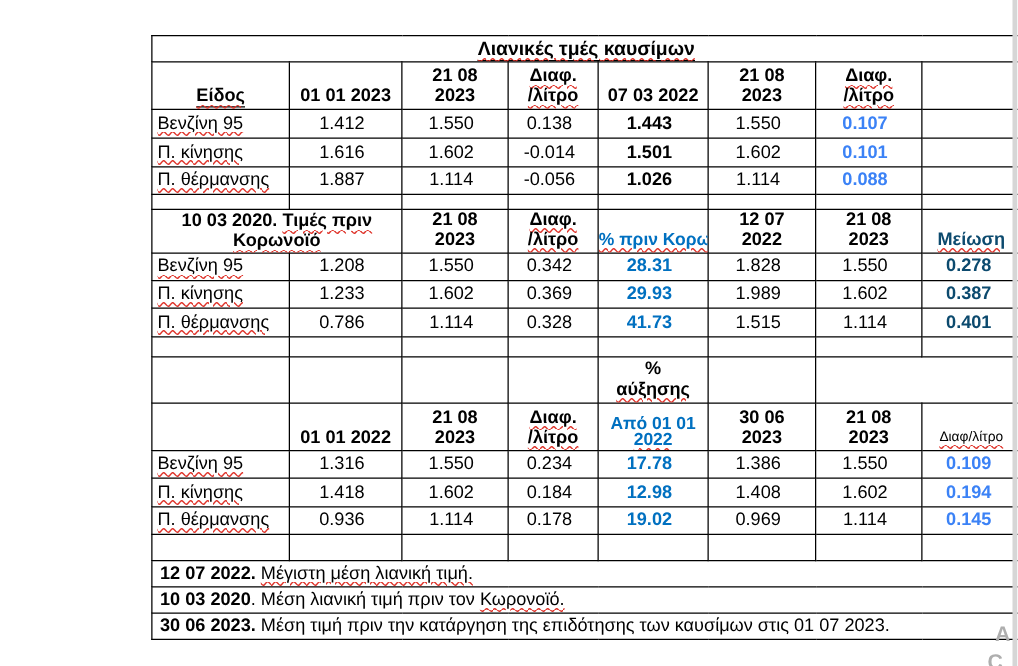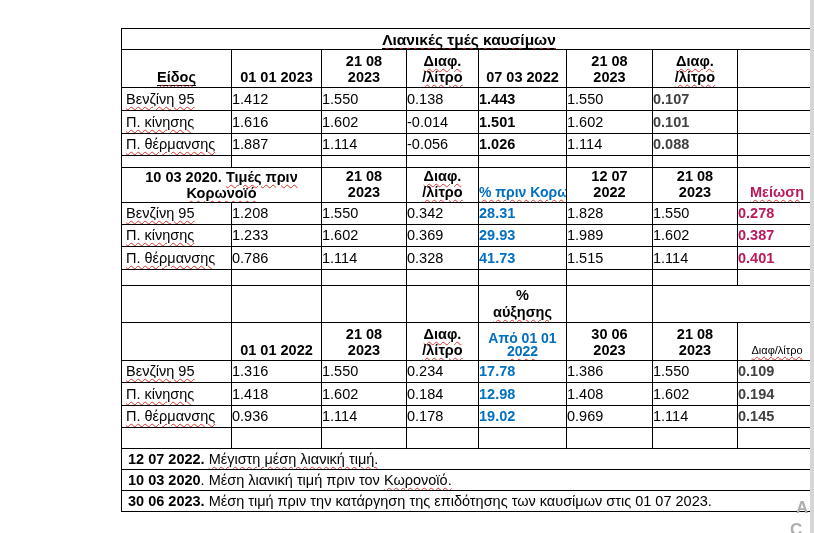--- a/index.html
+++ b/index.html
@@ -12,32 +12,32 @@
   table{
     position:absolute;left:121px;top:28px;width:695px;
     border-collapse:collapse;table-layout:fixed;
   }
   td{
     border:1px solid #000;
     font-size:14.5px;line-height:17px;
     padding:0;overflow:hidden;white-space:nowrap;
     vertical-align:middle;
   }
-  .num{text-align:left;padding-right:6px;}
+  .num{text-align:center;padding-right:6px;}
   .lbl{text-align:left;padding-left:4px;}
   .ctr{text-align:center;}
   .b{font-weight:bold;}
   .hdr{vertical-align:bottom;text-align:center;font-weight:bold;line-height:16px;padding-bottom:2px;margin-left:23px;}
   .mid{vertical-align:middle;}
   .wrap{white-space:normal;}
   .sp{text-decoration-line:underline;text-decoration-style:wavy;text-decoration-color:#df342b;text-decoration-thickness:1px;text-underline-offset:2px;}
   .solid-u{border-bottom:1.5px solid #000;}
-  .red{color:#404040;font-weight:bold;}
+  .red{color:#3b82f6;font-weight:bold;}
   .blue{color:#0070c0;font-weight:bold;}
-  .green{color:#be185d;font-weight:bold;}
+  .green{color:#0c4a6e;font-weight:bold;}
   .small{font-size:14px;line-height:13px;}
   .dl{font-size:11px;}
   .ttl{ text-align:center;font-size:15.5px;font-weight:bold;vertical-align:middle;}
   .note-td{text-align:left;padding-left:6px;font-size:14.5px;}
   .r21{height:21px}.r22{height:22px}.r23{height:23px}
   .r38{height:38px}.r12{height:12px}.r33{height:33px}
   .r16{height:16px}.r37{height:37px}
   .edge-strip{position:absolute;right:0;top:0;width:4px;height:533px;background:#d6d6d6;}
   .wm{position:absolute;color:#aeaeae;font-size:17px;font-weight:bold;background:transparent;}
   .wm-a{left:796px;top:498px;}

